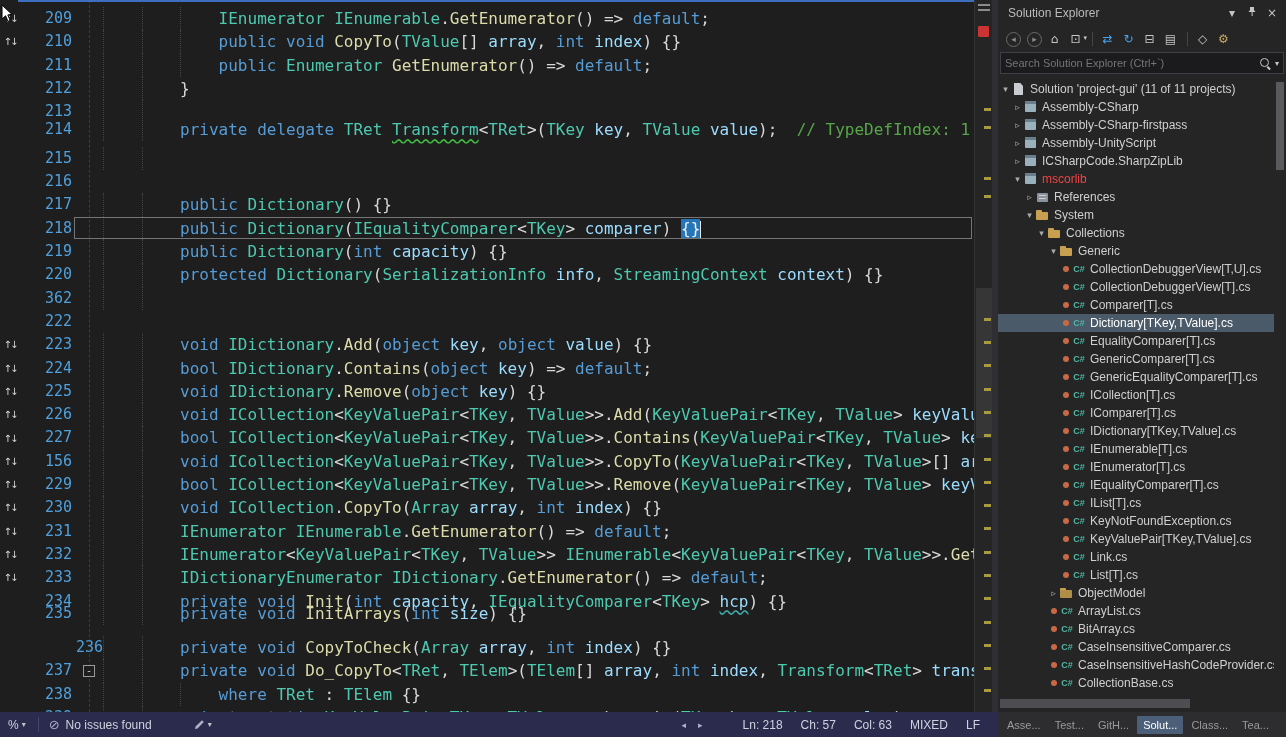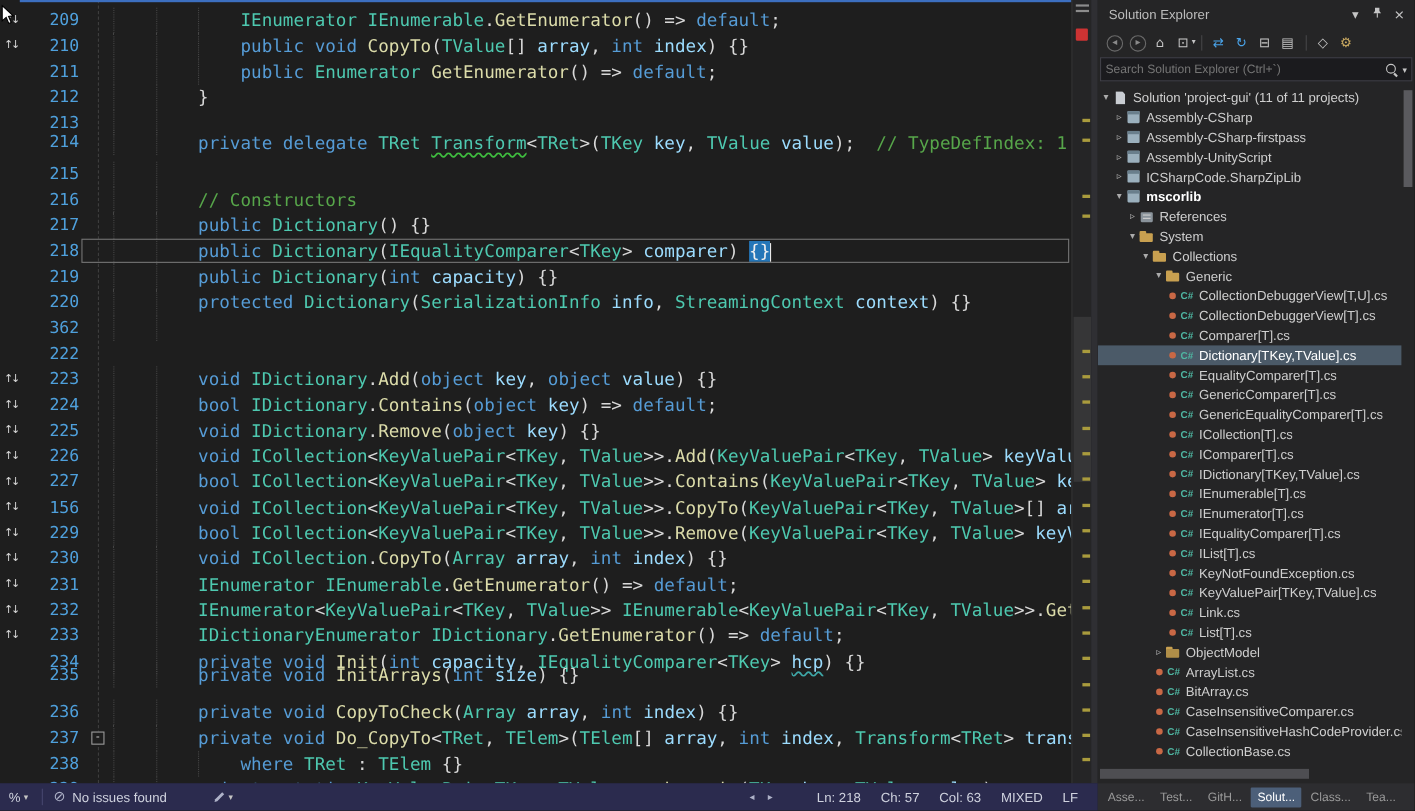--- a/index.html
+++ b/index.html
@@ -65,21 +65,21 @@
   .ic-cs{font:bold 9px/14px "Liberation Sans",sans-serif;color:#4FB6A2;text-align:center}
   .ic-fo::before,.ic-fc::before{content:"";position:absolute;left:1px;top:2px;width:6px;height:3px;background:#C8A050;border-radius:1px 1px 0 0}
   .ic-fo::after,.ic-fc::after{content:"";position:absolute;left:1px;top:4px;width:12px;height:8px;background:#C8A050;border-radius:1px}
   .ic-fc::after{background:#B08E48}
   .ic-proj::before{content:"";position:absolute;left:2px;top:1px;width:11px;height:11px;background:#9BB0BD;border-radius:1px}
   .ic-proj::after{content:"";position:absolute;left:2px;top:1px;width:11px;height:3px;background:#6A7F8C}
   .ic-sln::before{content:"";position:absolute;left:3px;top:1px;width:9px;height:12px;background:#C9CDD2;clip-path:polygon(0 0,70% 0,100% 25%,100% 100%,0 100%)}
   .ic-ref::before{content:"";position:absolute;left:2px;top:3px;width:11px;height:9px;background:#8A939B;border-radius:1px}
   .ic-ref::after{content:"";position:absolute;left:4px;top:5px;width:7px;height:1px;background:#D0D0D0;box-shadow:0 3px 0 #D0D0D0}
   .tlabel{overflow:hidden;text-overflow:clip}
-  .tlabel.bold{font-weight:bold;color:#ffffff}
+  .tlabel.bold{font-weight:normal;color:#ef4444}
 
   #tree-hscroll{position:absolute;left:0;bottom:4px;width:276px;height:9px}
   #tree-hthumb{position:absolute;left:2px;top:0;width:190px;height:9px;background:#4E4E52}
   #tree-vscroll{position:absolute;right:0;top:80px;width:12px;bottom:18px}
   #tree-vthumb{position:absolute;left:2px;top:2px;width:8px;height:88px;background:#5A5A5E}
 
   
   #statusbar{position:absolute;left:0;top:712px;width:998px;height:25px;background:#2B2B4E;display:flex;align-items:center;font-size:12px;color:#CFD2DE;padding:0 0 0 8px}
   .st{display:flex;align-items:center;margin-right:8px}
   .stsep{width:1px;height:15px;background:#45456E;margin:0 10px 0 4px}
@@ -133,21 +133,20 @@
         <span class="codetext"><span class="guide" style="left: 0px;"></span><span class="guide" style="left: 38.532px;"></span><span>        </span><span class="tok kw">private</span><span class="tok pl"> </span><span class="tok kw">delegate</span><span class="tok pl"> </span><span class="tok ty">TRet</span><span class="tok pl"> </span><span class="tok ty sq">Transform</span><span class="tok pl">&lt;</span><span class="tok ty">TRet</span><span class="tok pl">&gt;(</span><span class="tok ty">TKey</span><span class="tok pl"> </span><span class="tok pa">key</span><span class="tok pl">, </span><span class="tok ty">TValue</span><span class="tok pl"> </span><span class="tok pa">value</span><span class="tok pl">);  </span><span class="tok cm">// TypeDefIndex: 1</span></span>
       </div>
       <div class="line" style="top: 146.8px;">
         <span class="glyph"></span>
         <span class="lnum">215</span>
         <span class="codetext"><span class="guide" style="left: 0px;"></span><span class="guide" style="left: 38.532px;"></span><span></span></span>
       </div>
       <div class="line" style="top: 170.1px;">
         <span class="glyph"></span>
         <span class="lnum">216</span>
-        <span class="codetext"><span class="guide" style="left: 0px;"></span><span class="guide" style="left: 38.532px;"></span><span>        </span><span class="tok cm">// Constructors</span></span>
       </div>
       <div class="line" style="top: 193.4px;">
         <span class="glyph"></span>
         <span class="lnum">217</span>
         <span class="codetext"><span class="guide" style="left: 0px;"></span><span class="guide" style="left: 38.532px;"></span><span>        </span><span class="tok kw">public</span><span class="tok pl"> </span><span class="tok ty">Dictionary</span><span class="tok pl">() {}</span></span>
       </div>
       <div class="line current" style="top: 216.7px;">
         <span class="glyph"></span>
         <span class="lnum">218</span>
         <span class="codetext"><span class="guide" style="left: 0px;"></span><span class="guide" style="left: 38.532px;"></span><span>        </span><span class="tok kw">public</span><span class="tok pl"> </span><span class="tok ty">Dictionary</span><span class="tok pl">(</span><span class="tok ty">IEqualityComparer</span><span class="tok pl">&lt;</span><span class="tok ty">TKey</span><span class="tok pl">&gt; </span><span class="tok pa">comparer</span><span class="tok pl">) </span><span class="tok pl hl">{}</span><span class="caret"></span></span>
@@ -229,21 +228,21 @@
       <div class="line" style="top: 589.5px;">
         <span class="glyph"></span>
         <span class="lnum">234</span>
         <span class="codetext"><span class="guide" style="left: 0px;"></span><span class="guide" style="left: 38.532px;"></span><span>        </span><span class="tok kw">private</span><span class="tok pl"> </span><span class="tok kw">void</span><span class="tok pl"> </span><span class="tok me">Init</span><span class="tok pl">(</span><span class="tok kw">int</span><span class="tok pl"> </span><span class="tok pa">capacity</span><span class="tok pl">, </span><span class="tok ty">IEqualityComparer</span><span class="tok pl">&lt;</span><span class="tok ty">TKey</span><span class="tok pl">&gt; </span><span class="tok pa un">hcp</span><span class="tok pl">) {}</span></span>
       </div>
       <div class="line" style="top: 602px;">
         <span class="glyph"></span>
         <span class="lnum">235</span>
         <span class="codetext"><span class="guide" style="left: 0px;"></span><span class="guide" style="left: 38.532px;"></span><span>        </span><span class="tok kw">private</span><span class="tok pl"> </span><span class="tok kw">void</span><span class="tok pl"> </span><span class="tok me">InitArrays</span><span class="tok pl">(</span><span class="tok kw">int</span><span class="tok pl"> </span><span class="tok pa">size</span><span class="tok pl">) {}</span></span>
       </div>
-      <div class="line" style="top: 636.1px;">
+      <div class="line" style="top: 636.1px; padding-left: 31px;">
         <span class="glyph"></span>
         <span class="lnum">236</span>
         <span class="codetext"><span class="guide" style="left: 0px;"></span><span class="guide" style="left: 38.532px;"></span><span>        </span><span class="tok kw">private</span><span class="tok pl"> </span><span class="tok kw">void</span><span class="tok pl"> </span><span class="tok me">CopyToCheck</span><span class="tok pl">(</span><span class="tok ty">Array</span><span class="tok pl"> </span><span class="tok pa">array</span><span class="tok pl">, </span><span class="tok kw">int</span><span class="tok pl"> </span><span class="tok pa">index</span><span class="tok pl">) {}</span></span>
       </div>
       <div class="line" style="top: 659.4px;">
         <span class="glyph"></span>
         <span class="lnum">237</span>
         <span class="codetext"><span class="guide" style="left: 0px;"></span><span class="guide" style="left: 38.532px;"></span><span>        </span><span class="tok kw">private</span><span class="tok pl"> </span><span class="tok kw">void</span><span class="tok pl"> </span><span class="tok me">Do_CopyTo</span><span class="tok pl">&lt;</span><span class="tok ty">TRet</span><span class="tok pl">, </span><span class="tok ty">TElem</span><span class="tok pl">&gt;(</span><span class="tok ty">TElem</span><span class="tok pl">[] </span><span class="tok pa">array</span><span class="tok pl">, </span><span class="tok kw">int</span><span class="tok pl"> </span><span class="tok pa">index</span><span class="tok pl">, </span><span class="tok ty">Transform</span><span class="tok pl">&lt;</span><span class="tok ty">TRet</span><span class="tok pl">&gt; </span><span class="tok pa">transform</span></span>
       </div>
       <div class="line" style="top: 682.7px;">

